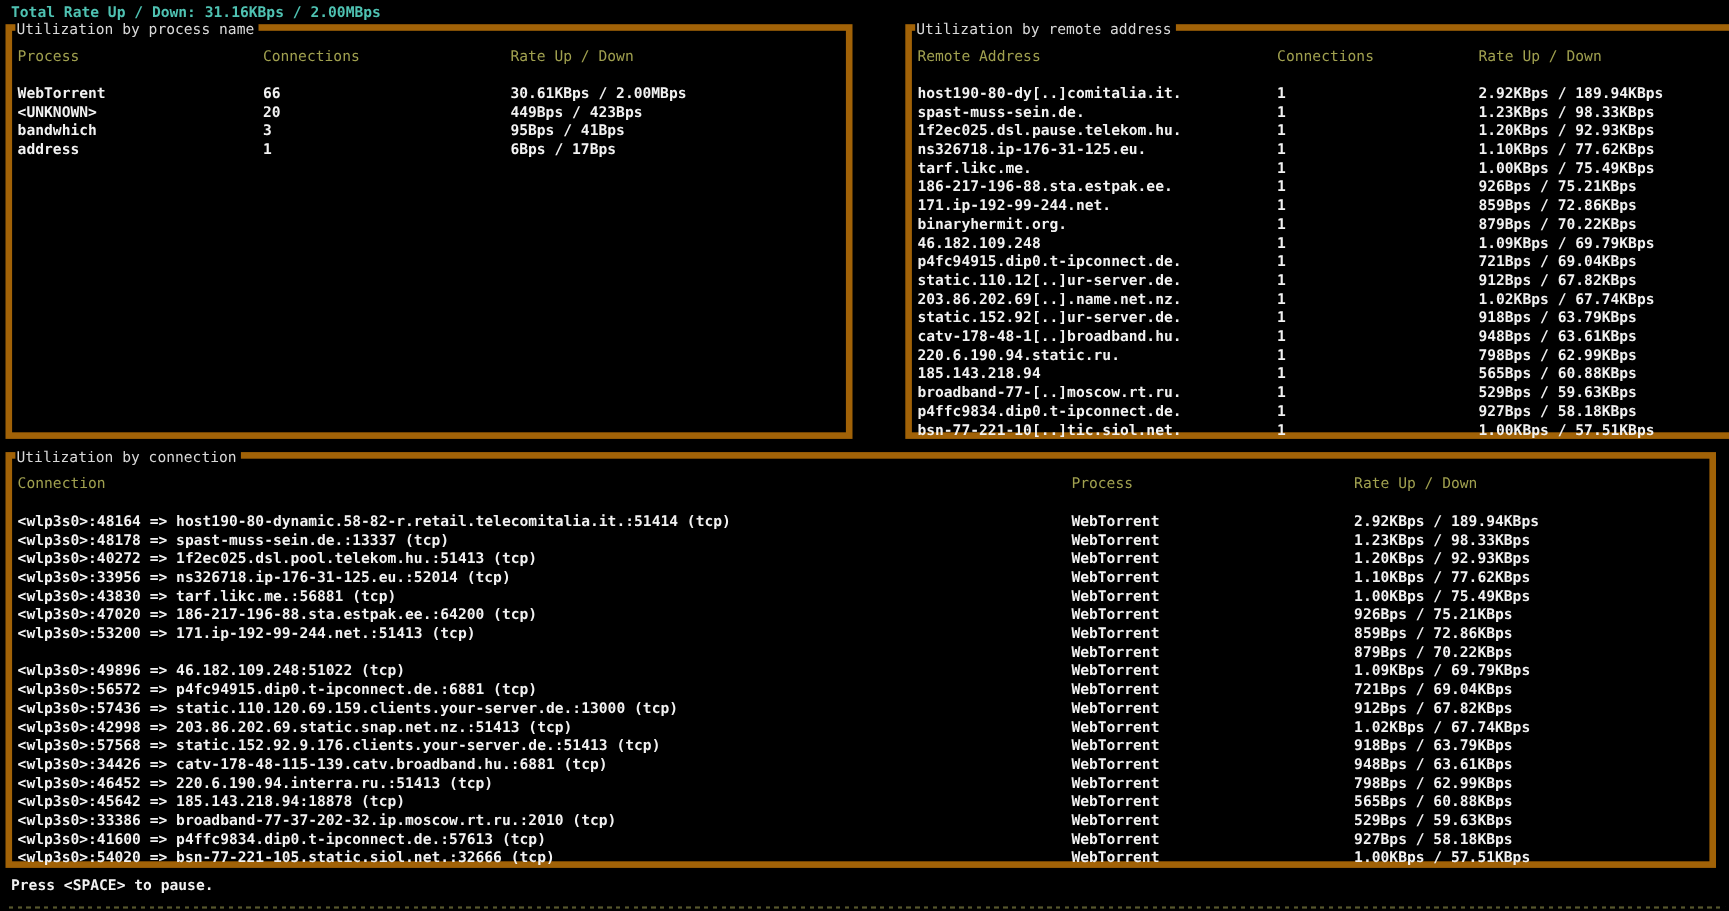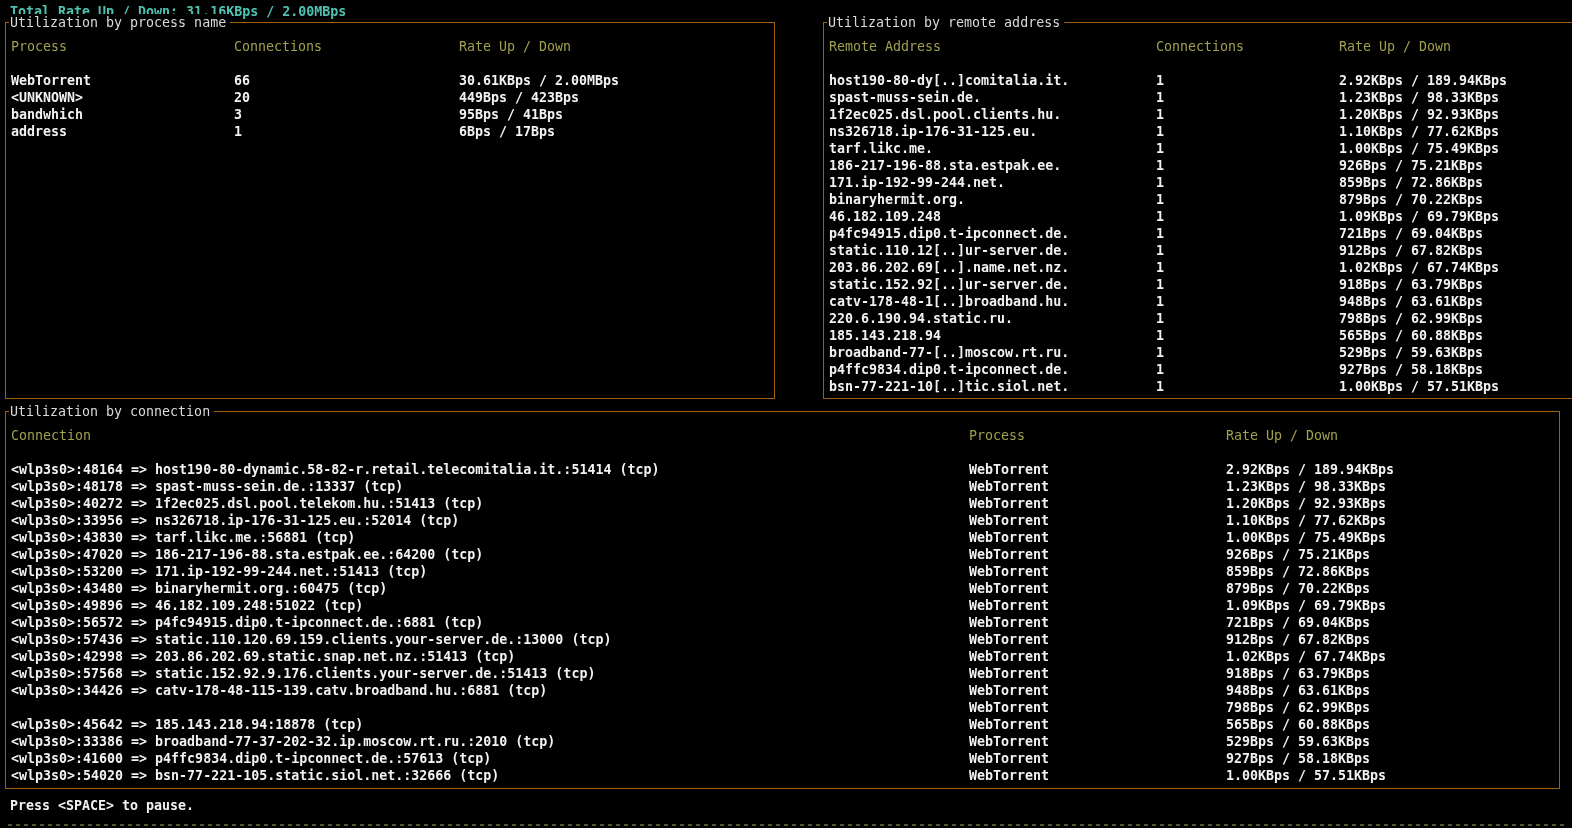--- a/index.html
+++ b/index.html
@@ -12,21 +12,21 @@
     overflow:hidden;
     color:#f2f2f2;
     border-radius:13px;
   }
   .topbar{
     position:absolute;left:10px;top:3px;
     color:#4fc2b2;font-weight:bold;white-space:pre;
   }
   .panel{
     position:absolute;
-    border:1px solid #a16207;
+    border:6px solid #a16207;
     background:#000;
     box-sizing:border-box;
   }
   .panel-title{
     position:absolute;top:-9px;left:3px;
     background:#000;color:#d9d9d9;
     padding:0 4px 0 1px;height:17px;white-space:pre;
   }
   .panel-process{left:5px;top:22px;width:770px;height:377px;}
   .panel-remote{left:781px;top:22px;width:779px;height:377px;margin-left:42px;}
@@ -98,21 +98,21 @@
           <span class="c1">host190-80-dy[..]comitalia.it.</span>
           <span class="c2">1</span>
           <span class="c3">2.92KBps / 189.94KBps</span>
         </div>
         <div class="row">
           <span class="c1">spast-muss-sein.de.</span>
           <span class="c2">1</span>
           <span class="c3">1.23KBps / 98.33KBps</span>
         </div>
         <div class="row">
-          <span class="c1">1f2ec025.dsl.pool.clients.hu.</span>
+          <span class="c1">1f2ec025.dsl.pause.telekom.hu.</span>
           <span class="c2">1</span>
           <span class="c3">1.20KBps / 92.93KBps</span>
         </div>
         <div class="row">
           <span class="c1">ns326718.ip-176-31-125.eu.</span>
           <span class="c2">1</span>
           <span class="c3">1.10KBps / 77.62KBps</span>
         </div>
         <div class="row">
           <span class="c1">tarf.likc.me.</span>
@@ -229,21 +229,20 @@
           <span class="c1">&lt;wlp3s0&gt;:47020 =&gt; 186-217-196-88.sta.estpak.ee.:64200 (tcp)</span>
           <span class="c2">WebTorrent</span>
           <span class="c3">926Bps / 75.21KBps</span>
         </div>
         <div class="row">
           <span class="c1">&lt;wlp3s0&gt;:53200 =&gt; 171.ip-192-99-244.net.:51413 (tcp)</span>
           <span class="c2">WebTorrent</span>
           <span class="c3">859Bps / 72.86KBps</span>
         </div>
         <div class="row">
-          <span class="c1">&lt;wlp3s0&gt;:43480 =&gt; binaryhermit.org.:60475 (tcp)</span>
           <span class="c2">WebTorrent</span>
           <span class="c3">879Bps / 70.22KBps</span>
         </div>
         <div class="row">
           <span class="c1">&lt;wlp3s0&gt;:49896 =&gt; 46.182.109.248:51022 (tcp)</span>
           <span class="c2">WebTorrent</span>
           <span class="c3">1.09KBps / 69.79KBps</span>
         </div>
         <div class="row">
           <span class="c1">&lt;wlp3s0&gt;:56572 =&gt; p4fc94915.dip0.t-ipconnect.de.:6881 (tcp)</span>
@@ -264,20 +263,21 @@
           <span class="c1">&lt;wlp3s0&gt;:57568 =&gt; static.152.92.9.176.clients.your-server.de.:51413 (tcp)</span>
           <span class="c2">WebTorrent</span>
           <span class="c3">918Bps / 63.79KBps</span>
         </div>
         <div class="row">
           <span class="c1">&lt;wlp3s0&gt;:34426 =&gt; catv-178-48-115-139.catv.broadband.hu.:6881 (tcp)</span>
           <span class="c2">WebTorrent</span>
           <span class="c3">948Bps / 63.61KBps</span>
         </div>
         <div class="row">
+          <span class="c1">&lt;wlp3s0&gt;:46452 =&gt; 220.6.190.94.interra.ru.:51413 (tcp)</span>
           <span class="c2">WebTorrent</span>
           <span class="c3">798Bps / 62.99KBps</span>
         </div>
         <div class="row">
           <span class="c1">&lt;wlp3s0&gt;:45642 =&gt; 185.143.218.94:18878 (tcp)</span>
           <span class="c2">WebTorrent</span>
           <span class="c3">565Bps / 60.88KBps</span>
         </div>
         <div class="row">
           <span class="c1">&lt;wlp3s0&gt;:33386 =&gt; broadband-77-37-202-32.ip.moscow.rt.ru.:2010 (tcp)</span>

